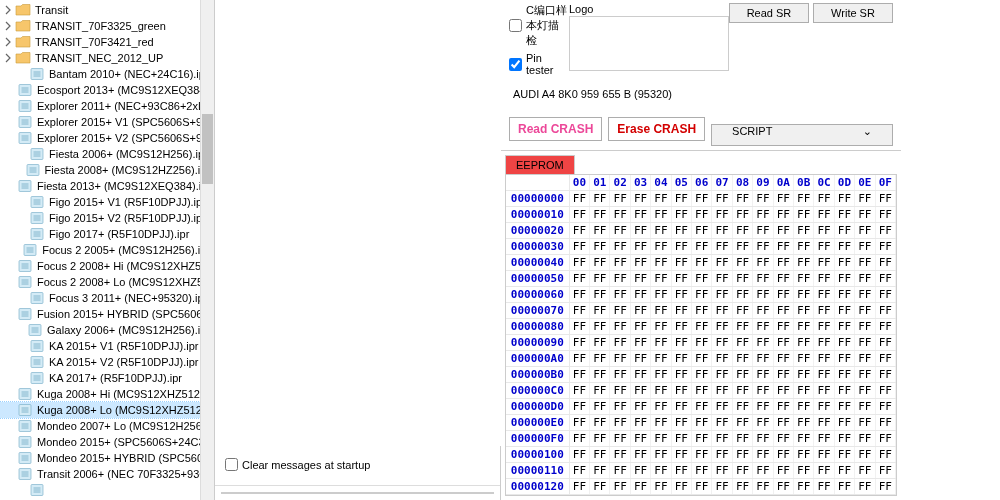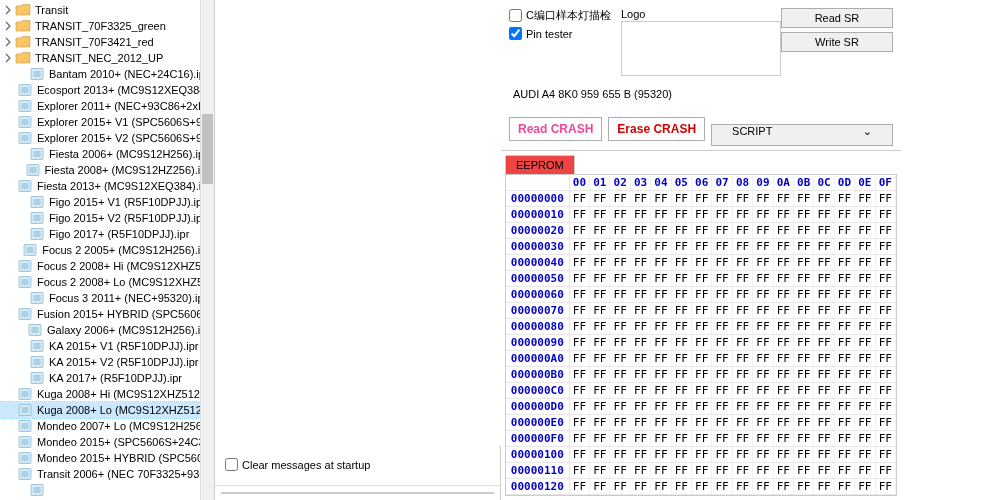--- a/index.html
+++ b/index.html
@@ -18,21 +18,21 @@
 
 .middle { flex: 1; border-right: 1px solid #ccc; display: flex; flex-direction: column; min-width: 0; }
 .mid-top { padding: 12px 10px; border-bottom: 1px solid #ddd; }
 .chk { display: inline-flex; align-items: center; gap: 4px; }
 .chk input { width: 13px; height: 13px; }
 .msg-area { flex: 1; margin: 6px; background: #fff; border: 1px solid #ccc; }
 
 .right { width: 400px; display: flex; flex-direction: column; }
 .right-top { padding: 4px 8px; display: grid; grid-template-columns: 1fr 1fr 1fr; align-items: start; }
 .rt-col1 { display: flex; flex-direction: column; gap: 4px; }
-.rt-btns { display: flex; flex-direction: column; gap: 4px; }
+.rt-btns { display: flex; flex-direction: row; gap: 4px; }
 .btn { border: 1px solid #adadad; background: #f0f0f0; padding: 3px 10px; font-size: 11px; cursor: pointer; min-width: 80px; text-align: center; }
 .logo-box { border: 1px solid #ccc; width: 160px; height: 55px; }
 .logo-label { font-size: 11px; margin-bottom: 1px; }
 .device-line { padding: 8px 12px; font-size: 11px; }
 .crash-row { display: flex; gap: 6px; padding: 4px 8px; align-items: center; }
 .crash-btn { border: 1px solid #adadad; background: #fff; padding: 4px 8px; font-weight: bold; font-size: 12px; cursor: pointer; }
 .crash-btn.read { color: #ec4899; }
 .crash-btn.erase { color: #d30000; }
 .script-select { flex:1; border:1px solid #adadad; background:#f0f0f0; height:22px; padding: 0 20px; font-size:11px;margin-top:12px; }
 .link-row { text-align: right; padding: 10px 12px 4px; color: #0000ee; font-size: 11px; }

